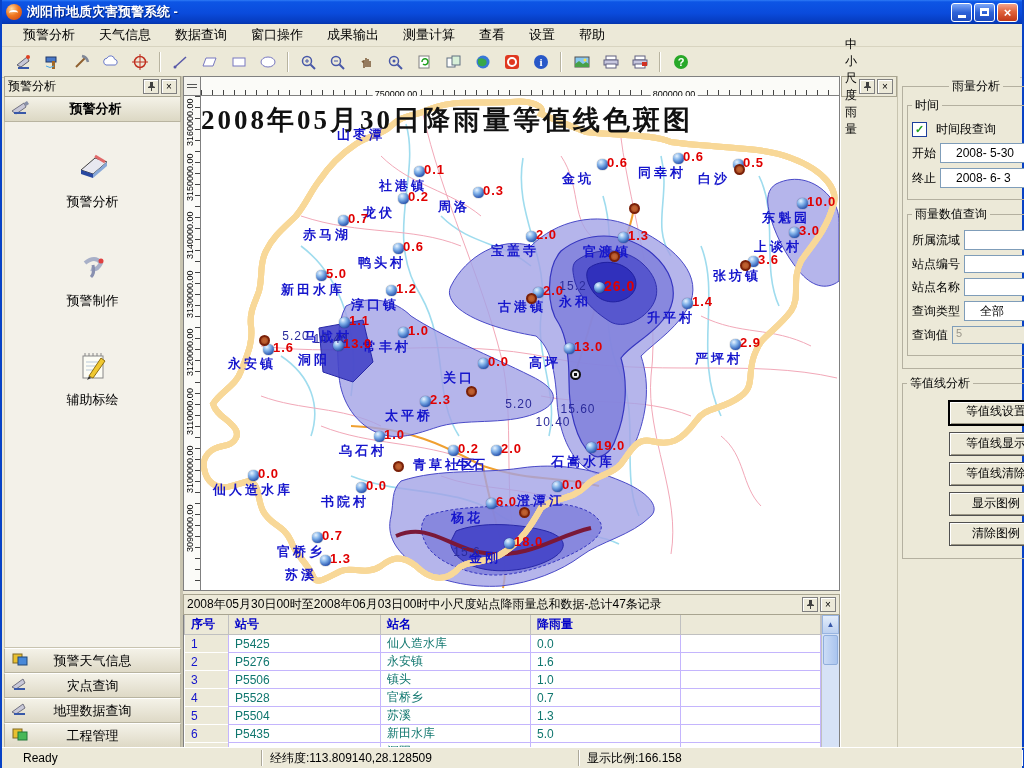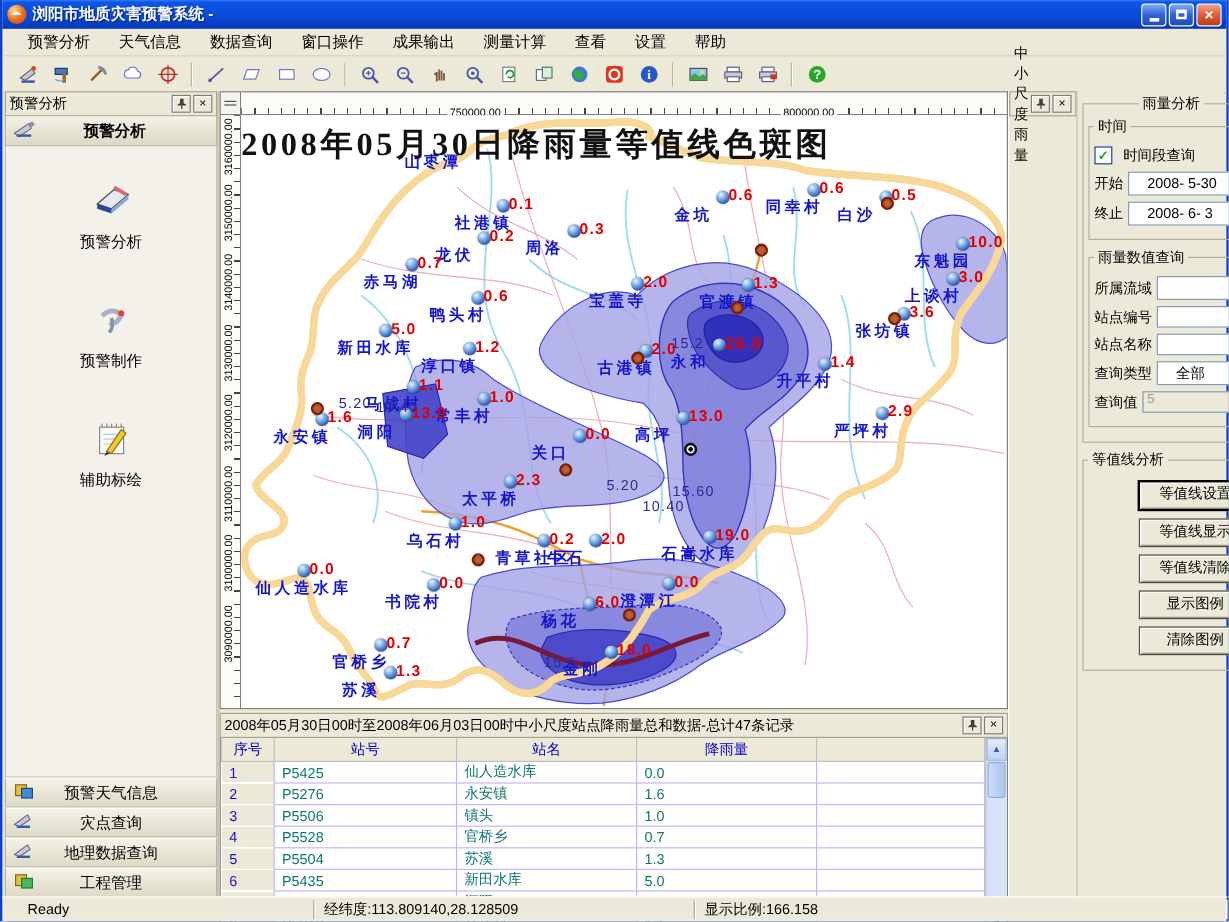--- a/index.html
+++ b/index.html
@@ -62,21 +62,21 @@
   .tmark{position:absolute;width:11px;height:11px;border-radius:50%;box-sizing:border-box;}
   .tmark.brown{border:2px solid #7A2008;background:radial-gradient(circle,#C06030 30%,#93401A 100%);}
   .tmark.black{border:2px solid #101010;background:radial-gradient(circle,#101010 35%,#f0f0f0 40%,#e0e0e0 100%);}
   .ctlabel{position:absolute;color:#2B2B9B;font-size:12px;white-space:nowrap;letter-spacing:1px;transform:translate(-50%,-50%);}
   
   .bpanel{margin-top:3px;display:flex;flex-direction:column;flex:1;}
   .bpanel .pane-title{border:1px solid #A8A490;}
   .btable-wrap{flex:1;border:1px solid #808080;border-top:none;background:#fff;display:flex;overflow:hidden;}
   .btable{flex:1;overflow:hidden;position:relative;}
   table.grid{border-collapse:collapse;width:100%;font-size:12px;table-layout:fixed;}
-  table.grid th{background:#ECE9D8;color:#0000C8;font-weight:normal;text-align:center;border:1px solid #C0C0C0;border-top:none;height:19px;padding:0 6px;}
+  table.grid th{background:#ECE9D8;color:#0000C8;font-weight:bold;text-align:left;border:1px solid #C0C0C0;border-top:none;height:19px;padding:0 6px;}
   table.grid td{border:1px solid #c4b5fd;height:15px;padding:0 6px;color:#0f766e;background:#fff;overflow:hidden;white-space:nowrap;}
   table.grid td.rownum{background:#ECE9D8;color:#1515CC;border:1px outset #fff;text-align:left;}
   .vscroll{width:17px;background:#D6E2F6;display:flex;flex-direction:column;border-left:1px solid #C0C0C0;}
   .sbtn{height:17px;background:linear-gradient(180deg,#E3EDFB,#BCD0F0);border:1px solid #98B4E0;color:#3858A8;font-size:8px;display:flex;align-items:center;justify-content:center;}
   .sthumb{height:28px;margin:1px;background:linear-gradient(90deg,#CBDCF6,#AAC4EE);border:1px solid #90AEDC;border-radius:2px;}
   .sfill{flex:1;}
   
   .rightpanel{width:179px;background:#ECE9D8;display:flex;flex-direction:row;border-left:1px solid #fff;}
   .rp-body{flex:1;border:1px solid #C8C4B0;border-top:none;padding:2px 4px;font-size:12px;}
   fieldset{border:1px solid #B4B0A0;border-radius:0;margin:0 0 6px 0;padding:2px 4px 6px 4px;}

